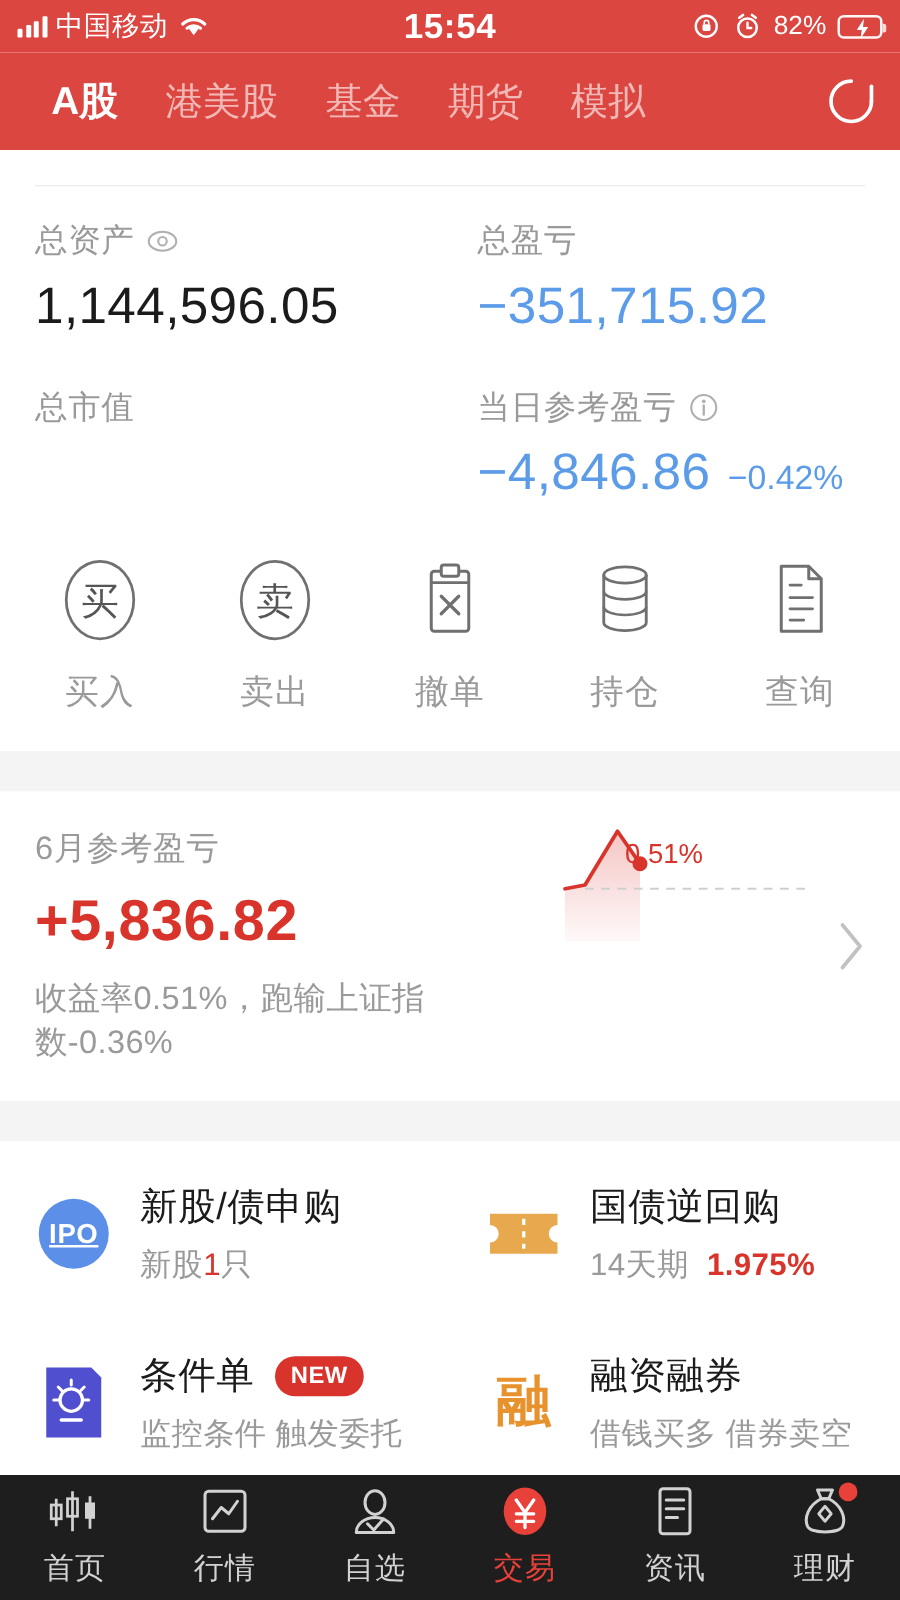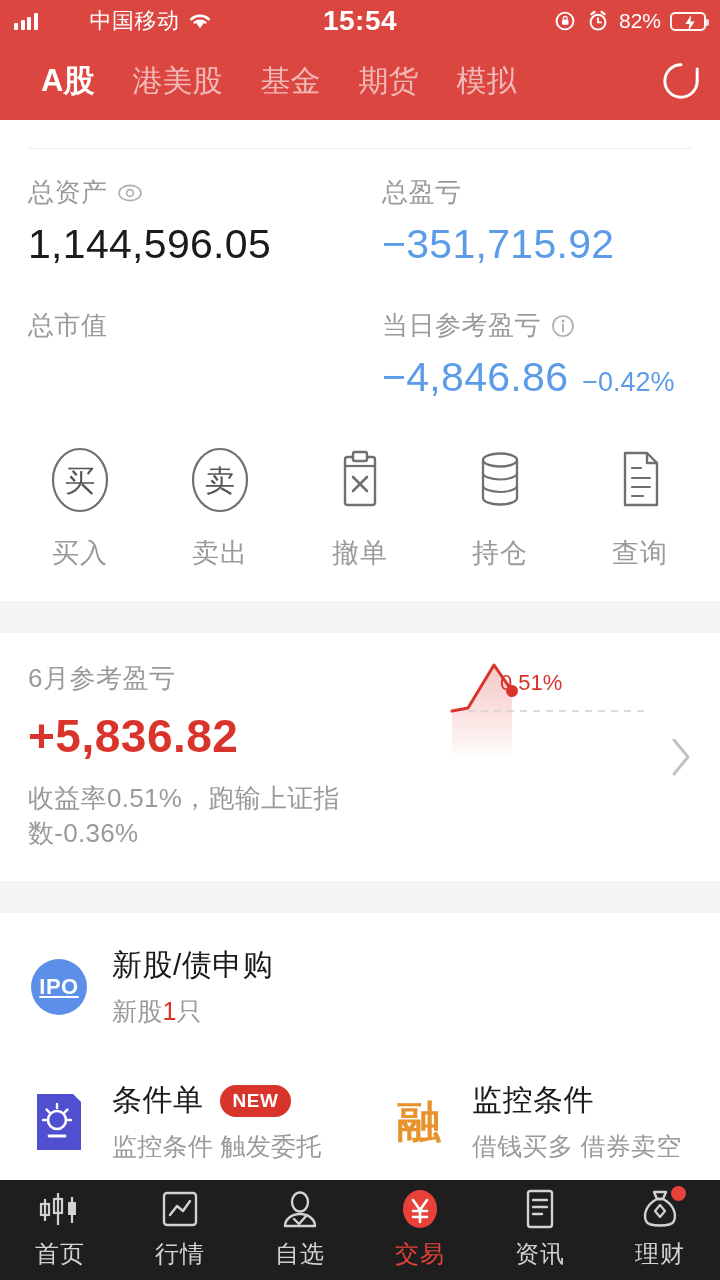--- a/index.html
+++ b/index.html
@@ -14,21 +14,21 @@
   .statusbar {
     height:42px; background:#DC4641; color:#fff;
     display:flex; align-items:center; padding:0 14px;
     font-size:21px; position:relative; flex:none;
   }
   .sb-left { display:flex; align-items:center; gap:7px; }
   .signal { display:flex; align-items:flex-end; gap:2.5px; height:17px; }
   .signal i { display:block; width:4px; background:#fff; border-radius:1px; }
   .signal i:nth-child(1){height:7px;} .signal i:nth-child(2){height:10px;}
   .signal i:nth-child(3){height:13px;} .signal i:nth-child(4){height:17px;}
-  .carrier { font-size:22px; letter-spacing:.5px;margin-left:45px; }
+  .carrier { font-size:22px; letter-spacing:.5px; }
   .sb-center {
     position:absolute; left:0; right:0; text-align:center;
     font-size:28px; font-weight:600; letter-spacing:.5px;
   }
   .sb-right { margin-left:auto; display:flex; align-items:center; gap:9px; z-index:2; }
   .battpct { font-size:21px; }
   .batt { position:relative; width:36px; height:19px; border:2px solid rgba(255,255,255,.95);
           border-radius:5px; padding:2px; }
   .batt::after { content:""; position:absolute; right:-5px; top:5px; width:3px; height:7px;
                  background:rgba(255,255,255,.8); border-radius:0 2px 2px 0; }
@@ -311,20 +311,32 @@
         <div class="fcell">
           <span class="ficon">
             <span class="ipo-circle">IPO</span>
           </span>
           <span class="ftext">
             <span class="ftitle">新股/债申购</span>
             <span class="fsub"><span>新股</span><span class="hi-red">1</span><span>只</span></span>
           </span>
         </div>
 
+        <div class="fcell">
+          <span class="ficon">
+            <svg width="62" height="44" viewBox="0 0 62 44">
+              <path d="M4 6 H58 V15 a7 7 0 0 0 0 14 V38 H4 V29 a7 7 0 0 0 0 -14 Z" fill="#E8A84E"></path>
+              <path d="M31 10 V34" stroke="#fff" stroke-width="2.6" stroke-dasharray="5 5"></path>
+            </svg>
+          </span>
+          <span class="ftext">
+            <span class="ftitle">国债逆回购</span>
+            <span class="fsub"><span>14天期</span>&nbsp;&nbsp;<span class="rate">1.975%</span></span>
+          </span>
+        </div>
       </div>
 
       <div class="frow">
         <div class="fcell">
           <span class="ficon">
             <svg width="56" height="64" viewBox="0 0 56 64">
               <path d="M6 4 H42 L50 12 V60 H6 Z" fill="#4F4FD0" rx="3"></path>
               <circle cx="26" cy="30" r="9" stroke="#fff" stroke-width="2.6" fill="none"></circle>
               <path d="M26 14 V18 M12 30 H16 M36 30 H40 M15.6 19.6 L18.4 22.4 M36.4 19.6 L33.6 22.4" stroke="#fff" stroke-width="2.4" stroke-linecap="round"></path>
               <path d="M18 46 H34" stroke="#fff" stroke-width="2.8" stroke-linecap="round"></path>
@@ -337,21 +349,21 @@
             </span>
             <span class="fsub">监控条件 触发委托</span>
           </span>
         </div>
 
         <div class="fcell">
           <span class="ficon">
             <span class="rong">融</span>
           </span>
           <span class="ftext">
-            <span class="ftitle">监控条件</span>
+            <span class="ftitle">融资融券</span>
             <span class="fsub">借钱买多 借券卖空</span>
           </span>
         </div>
       </div>
     </div>
   </div>
 
   <div class="bottomnav">
 
     <div class="bn">

